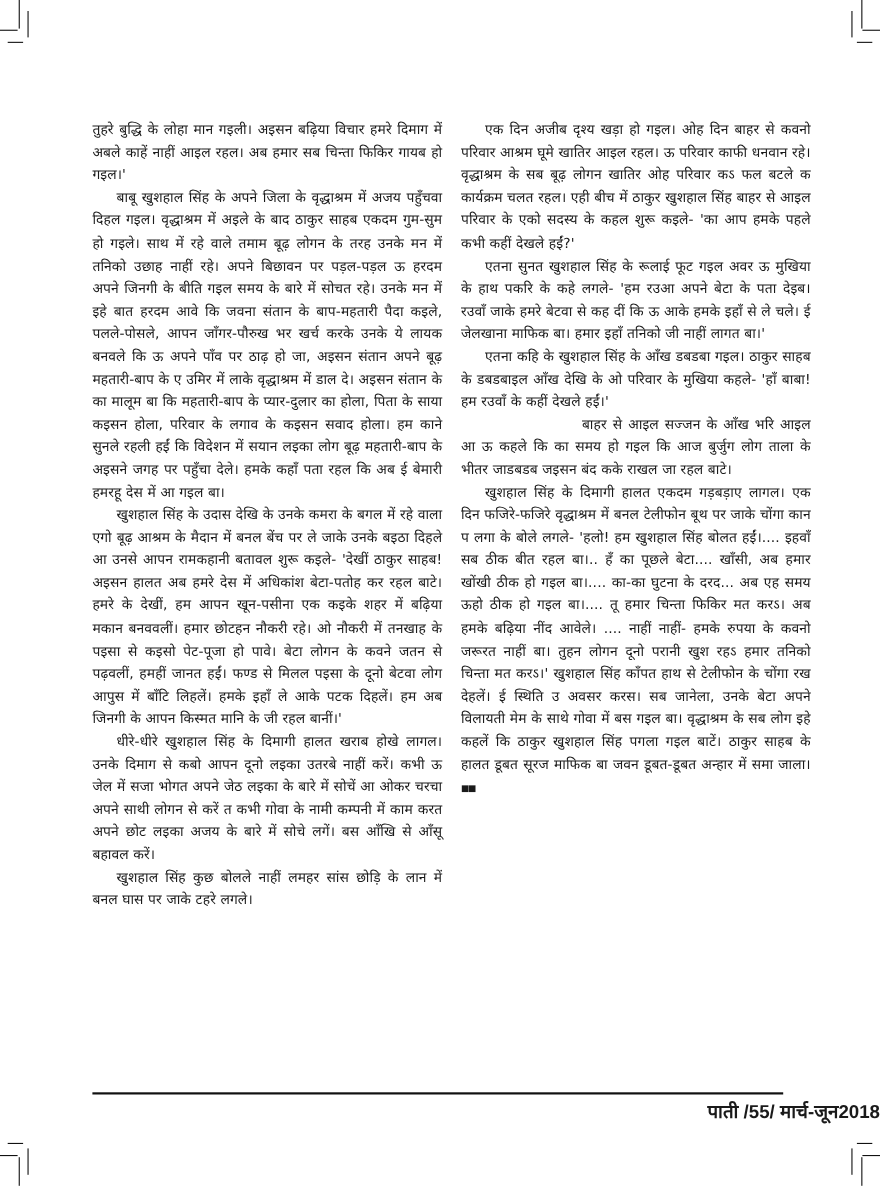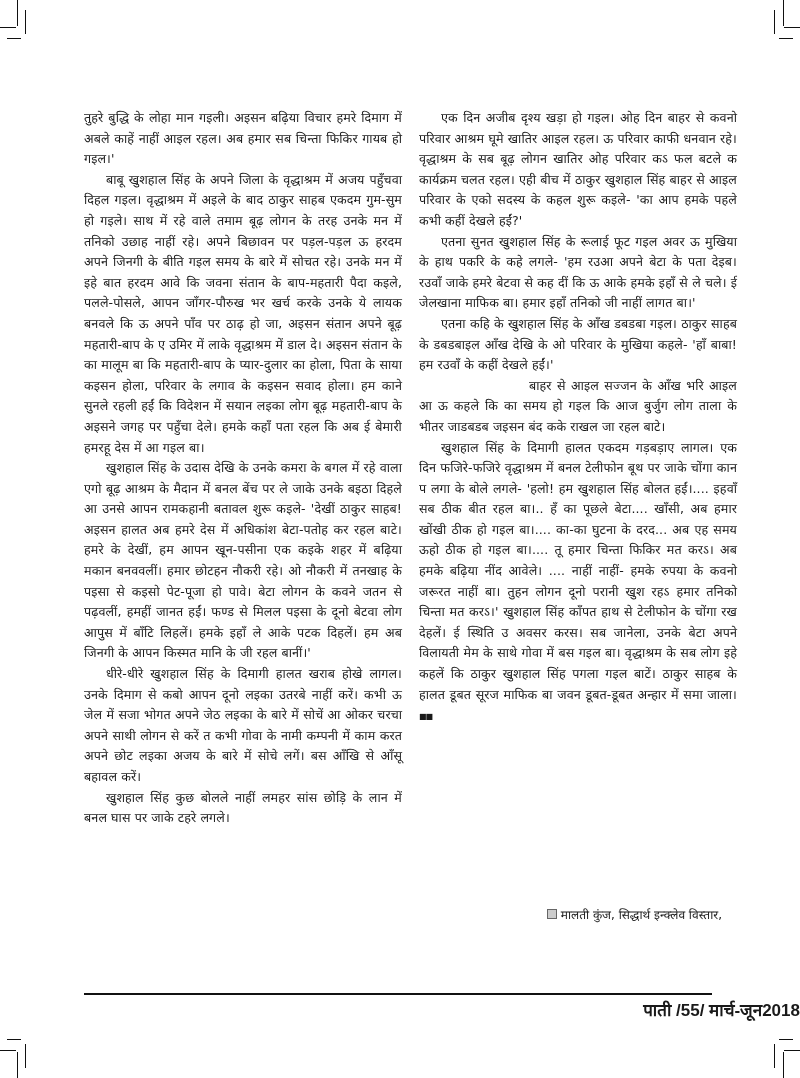--- a/index.html
+++ b/index.html
@@ -75,18 +75,17 @@
 
   <div class="col right">
     <p class="ind">एक दिन अजीब दृश्य खड़ा हो गइल। ओह दिन बाहर से कवनो परिवार आश्रम घूमे खातिर आइल रहल। ऊ परिवार काफी धनवान रहे। वृद्धाश्रम के सब बूढ़ लोगन खातिर ओह परिवार कऽ फल बटले क कार्यक्रम चलत रहल। एही बीच में ठाकुर खुशहाल सिंह बाहर से आइल परिवार के एको सदस्य के कहल शुरू कइले- 'का आप हमके पहले कभी कहीं देखले हईं?'</p>
     <p class="ind">एतना सुनत खुशहाल सिंह के रूलाई फूट गइल अवर ऊ मुखिया के हाथ पकरि के कहे लगले- 'हम रउआ अपने बेटा के पता देइब। रउवाँ जाके हमरे बेटवा से कह दीं कि ऊ आके हमके इहाँ से ले चले। ई जेलखाना माफिक बा। हमार इहाँ तनिको जी नाहीं लागत बा।'</p>
     <p class="ind">एतना कहि के खुशहाल सिंह के आँख डबडबा गइल। ठाकुर साहब के डबडबाइल आँख देखि के ओ परिवार के मुखिया कहले- 'हाँ बाबा! हम रउवाँ के कहीं देखले हईं।'</p>
     <p class="ind-big">बाहर से आइल सज्जन के आँख भरि आइल आ ऊ कहले कि का समय हो गइल कि आज बुर्जुग लोग ताला के भीतर जाडबडब जइसन बंद कके राखल जा रहल बाटे।</p>
     <p class="ind"><span>खुशहाल सिंह के दिमागी हालत एकदम गड़बड़ाए लागल। एक दिन फजिरे-फजिरे वृद्धाश्रम में बनल टेलीफोन बूथ पर जाके चोंगा कान प लगा के बोले लगले- 'हलो! हम खुशहाल सिंह बोलत हईं।.... इहवाँ सब ठीक बीत रहल बा।.. हँ का पूछले बेटा.... खाँसी, अब हमार खोंखी ठीक हो गइल बा।.... का-का घुटना के दरद... अब एह समय ऊहो ठीक हो गइल बा।.... तू हमार चिन्ता फिकिर मत करऽ। अब हमके बढ़िया नींद आवेले। .... नाहीं नाहीं- हमके रुपया के कवनो जरूरत नाहीं बा। तुहन लोगन दूनो परानी खुश रहऽ हमार तनिको चिन्ता मत करऽ।' खुशहाल सिंह काँपत हाथ से टेलीफोन के चोंगा रख देहलें। ई स्थिति उ अवसर करस। सब जानेला, उनके बेटा अपने विलायती मेम के साथे गोवा में बस गइल बा। वृद्धाश्रम के सब लोग इहे कहलें कि ठाकुर खुशहाल सिंह पगला गइल बाटें। ठाकुर साहब के हालत डूबत सूरज माफिक बा जवन डूबत-डूबत अन्हार में समा जाला।</span> <span class="end-mark">■■</span></p>
   </div>
 
   <div class="byline">
-    <div><span class="box"></span><span>मालती कुंज, सिद्धार्थ इन्क्लेव विस्तार,</span></div>
   </div>
 
   <div class="rule"></div>
   <div class="footer">पाती /55/ मार्च-जून2018</div>
 </div>
 
 </body></html>

